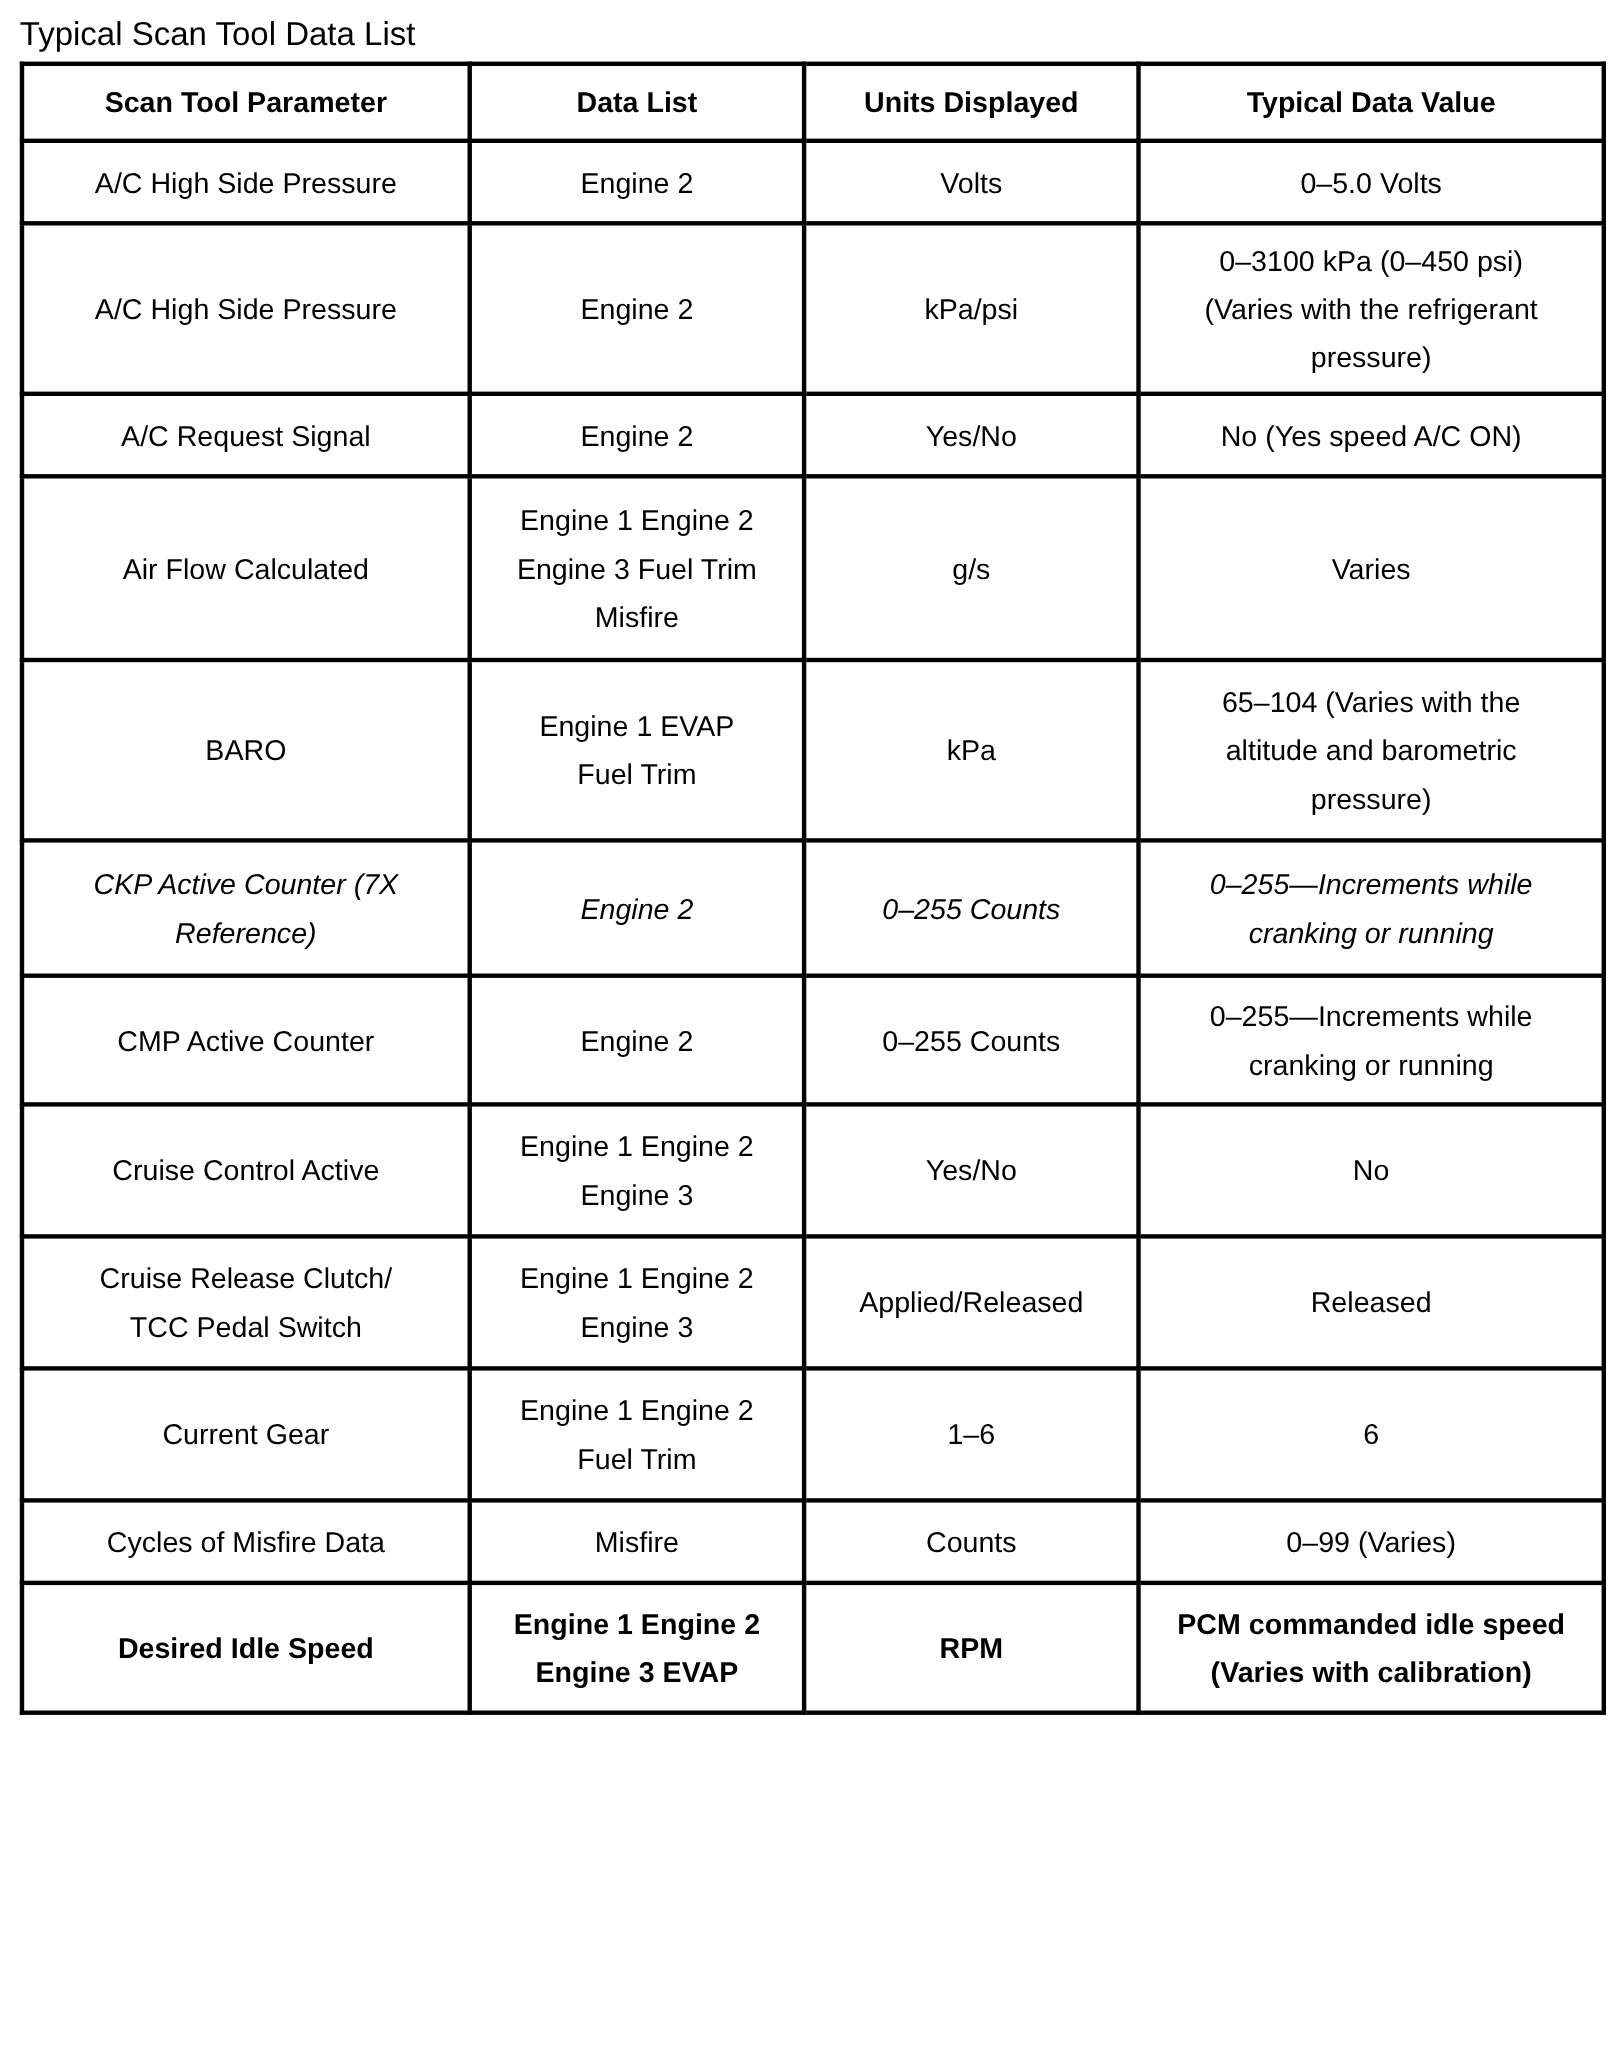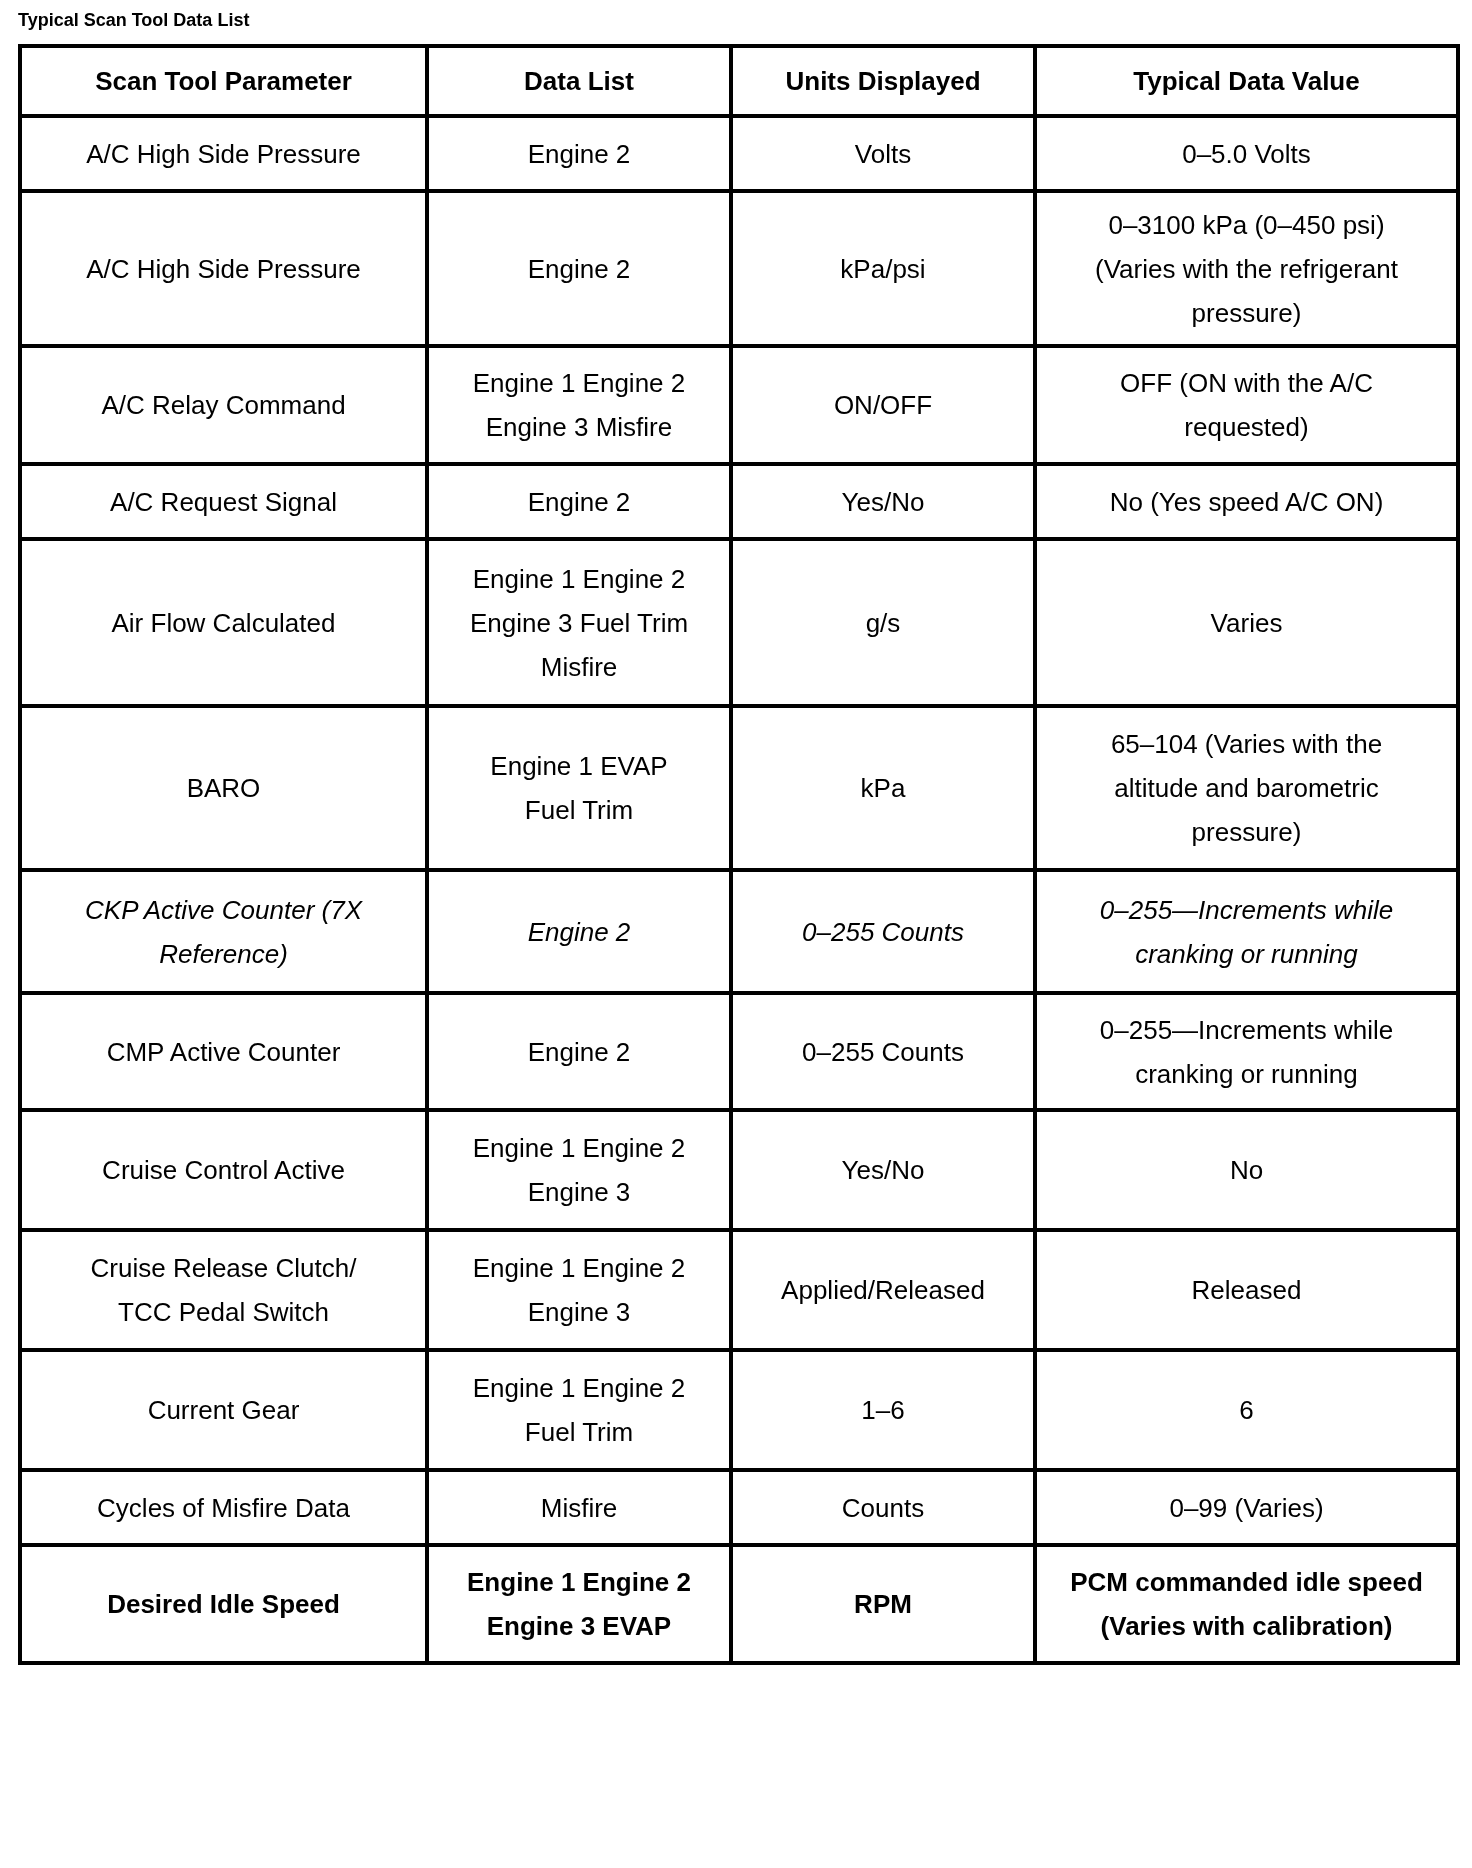--- a/index.html
+++ b/index.html
@@ -7,23 +7,23 @@
     padding: 0;
     background: #ffffff;
   }
   body {
     width: 1472px;
     height: 1868px;
     font-family: "Liberation Sans", "DejaVu Sans", sans-serif;
     color: #000000;
   }
   .page-title {
-    margin: 4px 0 0 18px;
-    font-size: 18px;
-    font-weight: bold;
+    margin: 16px 0 0 18px;
+    font-size: 30px;
+    font-weight: normal;
     line-height: 32px;
   }
   table.data-table {
     margin: 8px 16px 0 18px;
     border-collapse: collapse;
     table-layout: fixed;
     width: 1438px;
   }
   table.data-table th,
   table.data-table td {
@@ -69,28 +69,20 @@
     <td>Volts</td>
     <td>0–5.0 Volts</td>
   </tr>
   <tr style="height:155px;">
     <td>A/C High Side Pressure</td>
     <td>Engine 2</td>
     <td>kPa/psi</td>
     <td>0–3100 kPa (0–450 psi)
 (Varies with the refrigerant
 pressure)</td>
-  </tr>
-  <tr style="height:118px;">
-    <td>A/C Relay Command</td>
-    <td>Engine 1 Engine 2
-Engine 3 Misfire</td>
-    <td>ON/OFF</td>
-    <td>OFF (ON with the A/C
-requested)</td>
   </tr>
   <tr style="height:75px;">
     <td>A/C Request Signal</td>
     <td>Engine 2</td>
     <td>Yes/No</td>
     <td>No (Yes speed A/C ON)</td>
   </tr>
   <tr style="height:167px;">
     <td>Air Flow Calculated</td>
     <td>Engine 1 Engine 2

